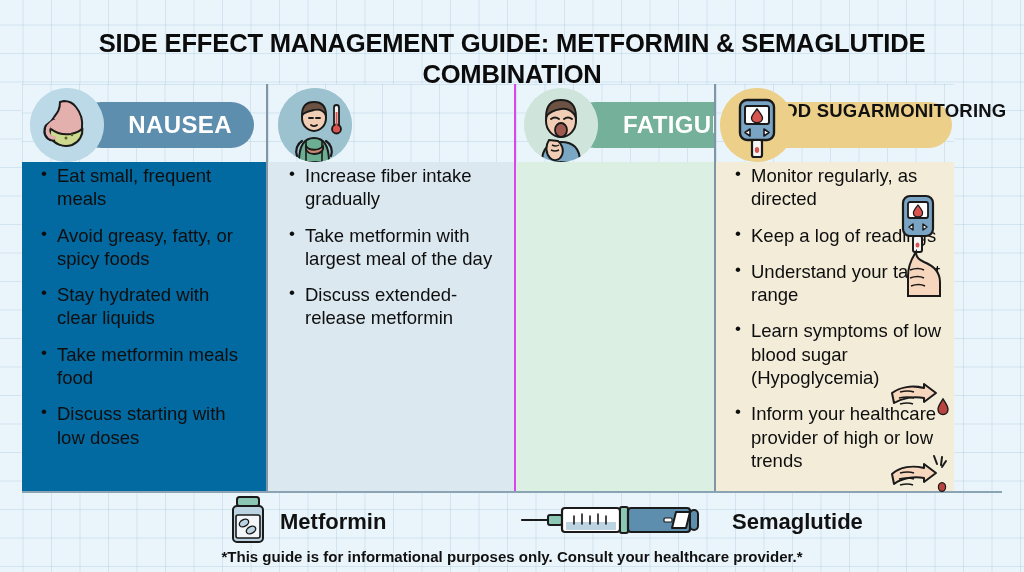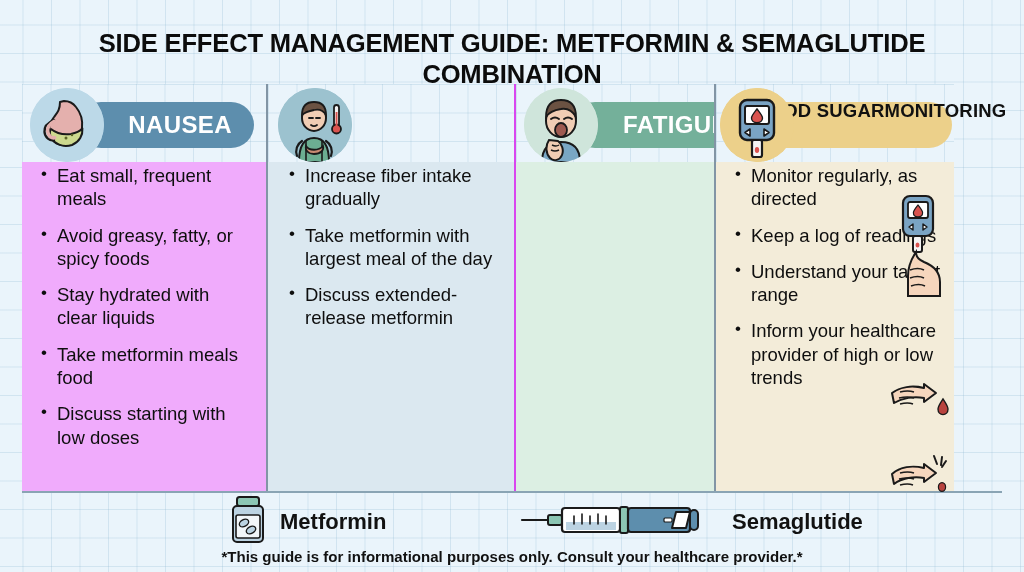--- a/index.html
+++ b/index.html
@@ -44,21 +44,21 @@
     box-sizing: border-box;
     display: flex;
     border-bottom: 2px solid #8aa4b4;
   }
 
   .col {
     position: relative;
     box-sizing: border-box;
     padding: 0;
   }
-  .col-1 { width: 244px; background: #f0abfc; }
+  .col-1 { width: 244px; background: #0369a1; }
   .col-2 { width: 248px; background: #dbe8f0; border-left: 2px solid #8295a5; }
   .col-3 { width: 200px; background: #dcefe3; border-left: 2px solid #d946ef; }
   .col-4 { width: 240px; background: #f3ecd9; border-left: 2px solid #8295a5; }
 
   
   .col-head {
     position: absolute;
     left: 0;
     top: 0;
     width: 100%;
@@ -281,20 +281,21 @@
           <rect x="32" y="52" width="10" height="17" rx="2" fill="#f4f4f4" stroke="#1a1a1a" stroke-width="2.2"></rect>
           <ellipse cx="37" cy="62" rx="2.2" ry="3" fill="#d9534f"></ellipse>
         </svg>
       </div>
     </div>
 
     <ul class="bullets list-4">
       <li>Monitor regularly, as directed</li>
       <li>Keep a log of readings</li>
       <li>Understand your target range</li>
+      <li>Learn symptoms of low blood sugar (Hypoglycemia)</li>
       <li>Inform your healthcare provider of high or low trends</li>
     </ul>
 
     <div class="deco deco-meter">
       <svg width="62" height="104" viewBox="0 0 62 104">
         <rect x="13" y="2" width="30" height="40" rx="7" fill="#7aa4c4" stroke="#1a1a1a" stroke-width="2.2"></rect>
         <rect x="18" y="8" width="20" height="16" rx="2" fill="#ffffff" stroke="#1a1a1a" stroke-width="1.8"></rect>
         <path d="M28 11 C30.6 14.4 32.6 16.6 32.6 18.8 C32.6 21.3 30.6 22.9 28 22.9 C25.4 22.9 23.4 21.3 23.4 18.8 C23.4 16.6 25.4 14.4 28 11 Z" fill="#d9534f" stroke="#1a1a1a" stroke-width="1.2"></path>
         <path d="M23 30 L19 33 L23 36 Z" fill="#ffffff" stroke="#1a1a1a" stroke-width="1.4" stroke-linejoin="round"></path>
         <path d="M33 30 L37 33 L33 36 Z" fill="#ffffff" stroke="#1a1a1a" stroke-width="1.4" stroke-linejoin="round"></path>

